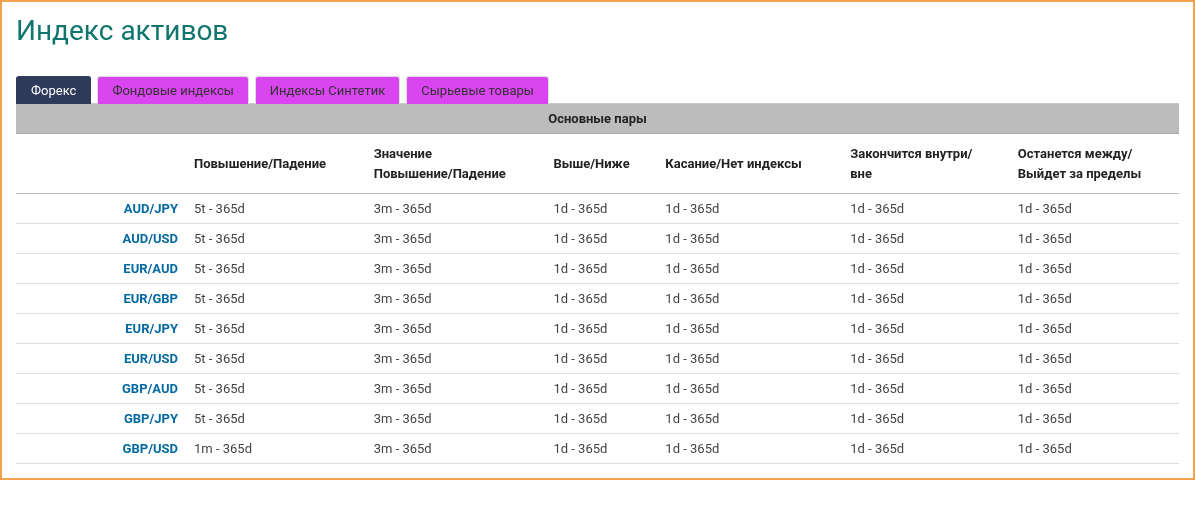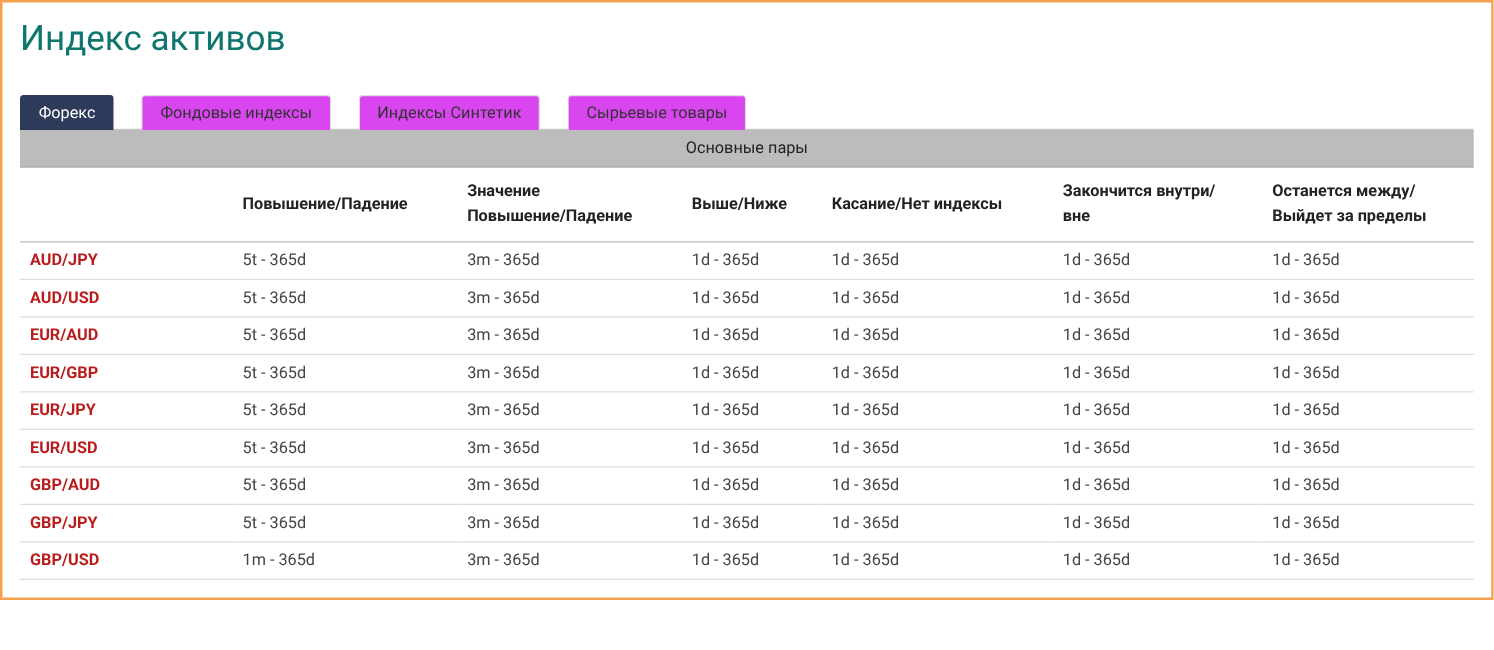--- a/index.html
+++ b/index.html
@@ -14,21 +14,21 @@
     }
     .page-title {
       color: #0f766e;
       font-size: 28px;
       font-weight: 400;
       margin-bottom: 28px;
       margin-top: 4px;
     }
     .tabs {
       display: flex;
-      gap: 22px;
+      gap: 6px;
       border-bottom: 1px solid #c8c8c8;
     }
     .tab {
       padding: 6px 14px;
       font-size: 13px;
       color: #333;
       background: #d946ef;
       border: 1px solid #ddd;
       border-bottom: none;
       border-radius: 3px 3px 0 0;
@@ -38,21 +38,21 @@
     }
     .tab.active {
       background: #2e3a5a;
       color: #fff;
       border-color: #2e3a5a;
     }
     .section-header {
       background: #bcbcbc;
       text-align: center;
       font-size: 13px;
-      font-weight: 400;
+      font-weight: 700;
       color: #222;
       padding: 7px 0;
       border-bottom: 1px solid #aaa;
     }
     table {
       width: 100%;
       border-collapse: collapse;
       font-size: 13px;
       color: #333;
     }
@@ -66,21 +66,22 @@
       color: #222;
     }
     thead th:first-child { width: 170px; }
     tbody td {
       padding: 7px 8px;
       border-bottom: 1px solid #ddd;
       color: #444;
     }
     tbody td:first-child {
       font-weight: 700;
-      color: #b91c1c;
+      color: #0369a1;
+      text-align: right;
     }
   </style>
 </head>
 <body>
 
 <div class="container">
   <h1 class="page-title">Индекс активов</h1>
 
   <div class="tabs">
       <div class="tab active">Форекс</div>

